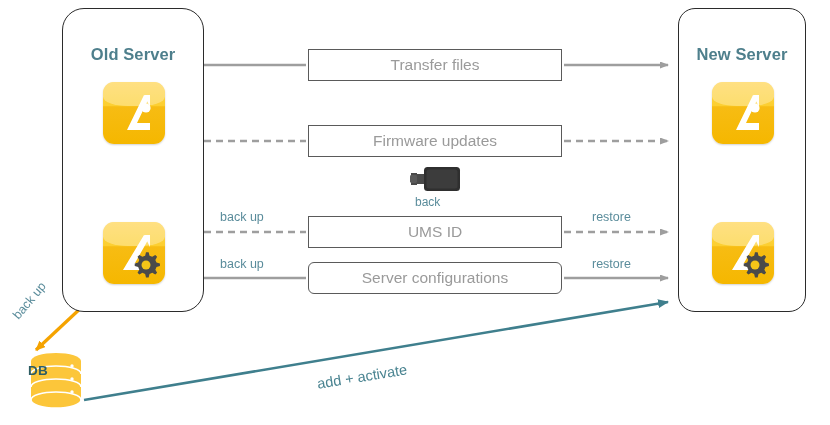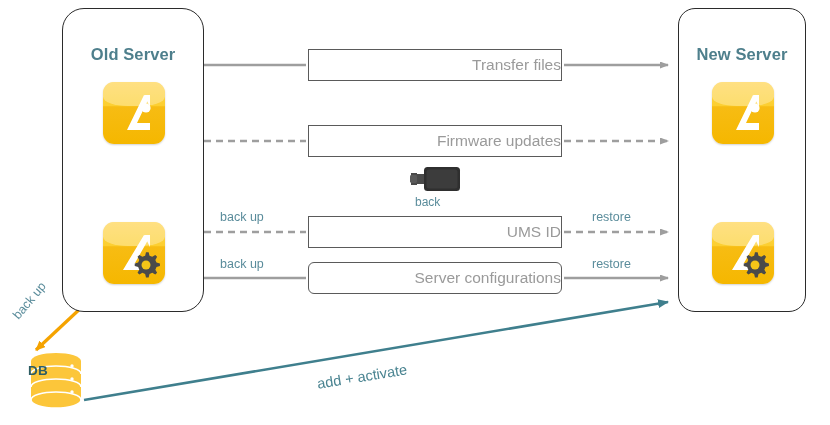--- a/index.html
+++ b/index.html
@@ -76,21 +76,21 @@
   
   .mid-box {
     position: absolute;
     left: 308px;
     width: 254px;
     height: 32px;
     border: 1.2px solid #5a5a5a;
     background: #ffffff;
     display: flex;
     align-items: center;
-    justify-content: flex-end;
+    justify-content: center;
     font-size: 15.5px;
     color: #9a9a9a;
     white-space: nowrap;
   }
   #box-transfer  { top: 49px; }
   #box-firmware  { top: 125px; }
   #box-umsid     { top: 216px; }
   #box-serverconf{ top: 262px; border-radius: 6px; }
 
   

